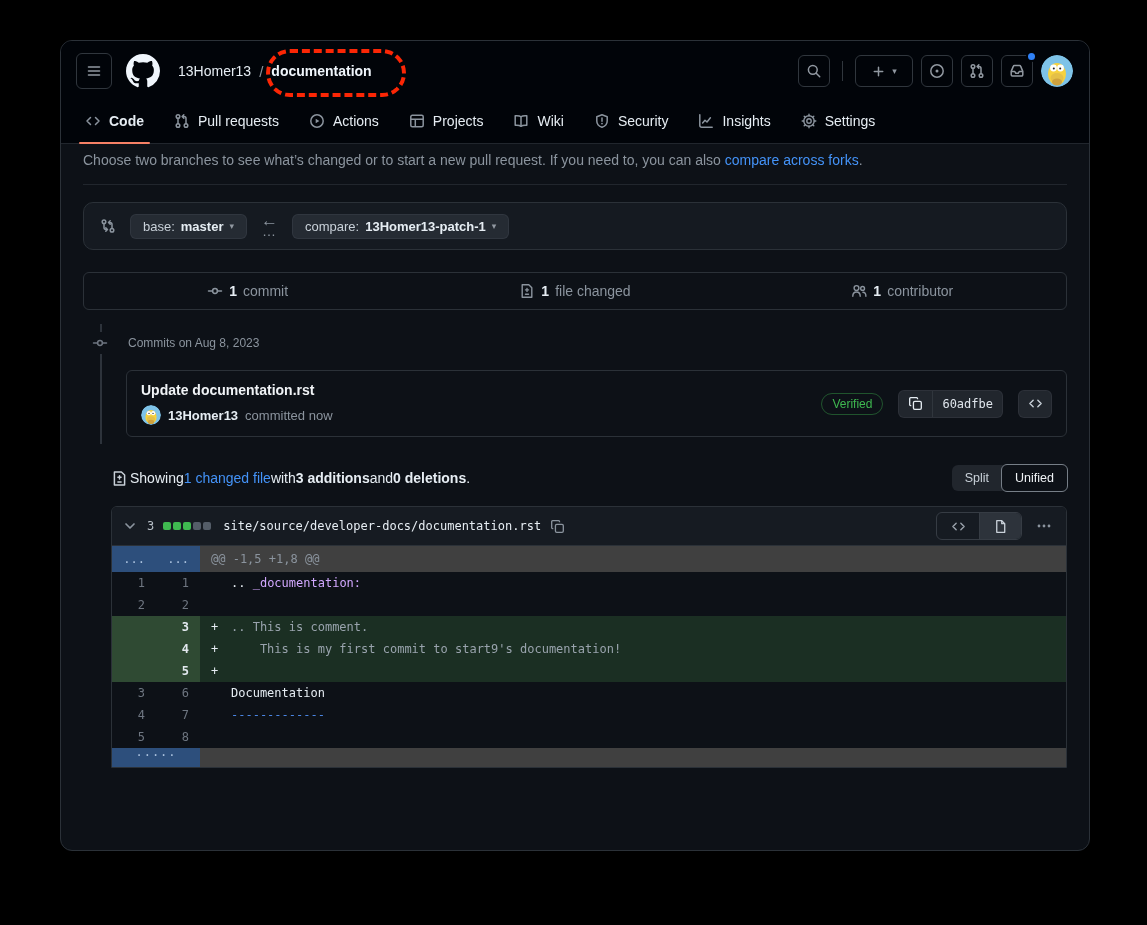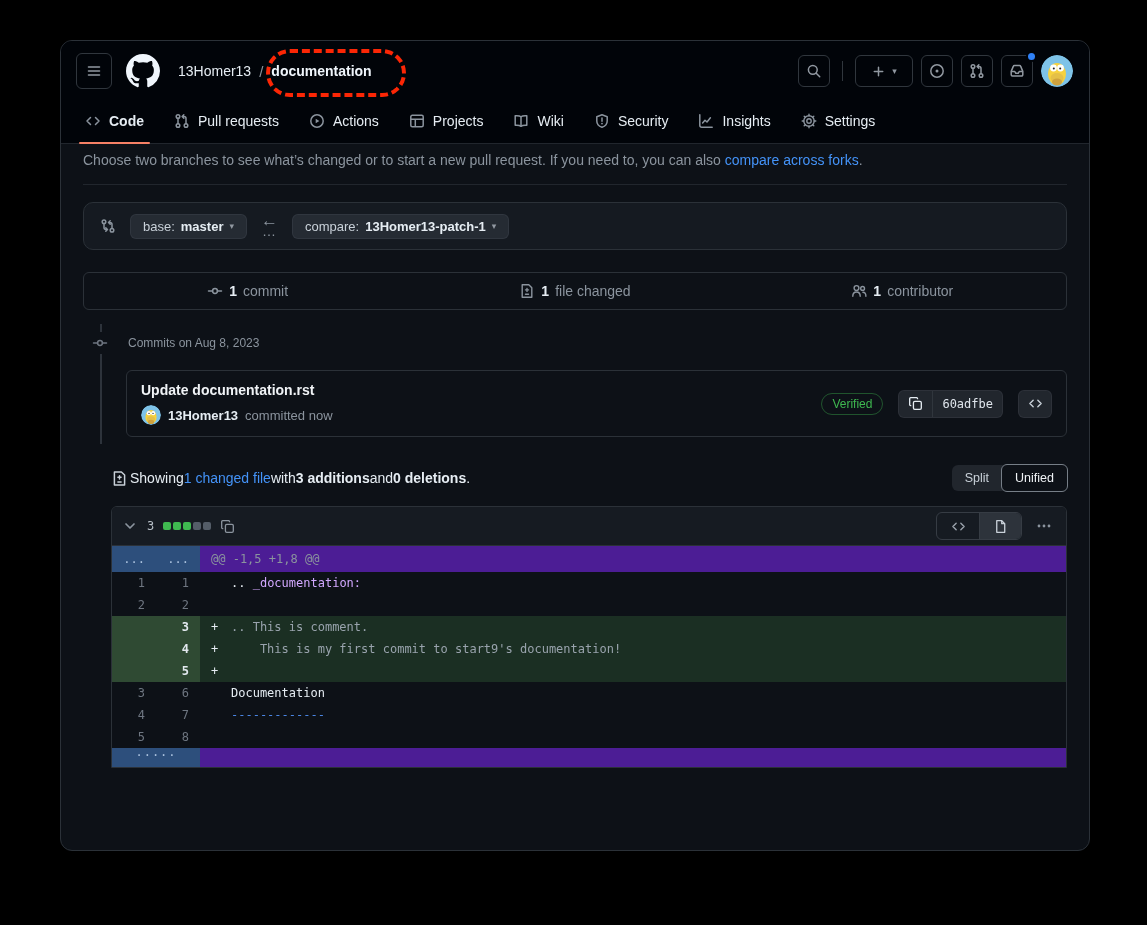--- a/index.html
+++ b/index.html
@@ -112,21 +112,21 @@
   .kebab { color:#8b949e; display:flex; cursor:pointer; padding:4px; }
 
   
   .difftable { font-family:"DejaVu Sans Mono", monospace; font-size:12px; }
   .drow { display:flex; line-height:22px; height:22px; }
   .drow .gut { width:44px; text-align:right; padding-right:11px; color:#6e7681; flex:0 0 auto; cursor:pointer; }
   .drow .dcontent { flex:1; padding-left:11px; white-space:pre; color:#e6edf3; display:flex; }
   .drow .sign { width:20px; flex:0 0 auto; }
   .drow.hunk, .drow.expander { height:26px; line-height:26px; }
   .drow.hunk .gut, .drow.expander .gut { background:#2d4f7c; color:#a9c0dd; }
-  .drow.hunk .dcontent, .drow.expander .dcontent { background:#4c1d95; color:#8b949e; }
+  .drow.hunk .dcontent, .drow.expander .dcontent { background:#404040; color:#8b949e; }
   .drow.add .gut { background:#2f4a33; color:#e2e8ee; font-weight:700; }
   .drow.add .dcontent { background:#1b2f23; }
   .drow.expander { height:19px; line-height:14px; }
   .drow.expander .gut { width:88px; text-align:center; padding:0; letter-spacing:1px; }
   .tok-purple { color:#d2a8ff; }
   .tok-blue { color:#4a85e3; }
   .tok-comment { color:#99a3ad; }
   .code-default { color:#e6edf3; }
 
   
@@ -455,20 +455,21 @@
               </svg>
           </span>
           <span class="chg-count">3</span>
           <span class="blocks">
             <span class="block g"></span>
               <span class="block g"></span>
               <span class="block g"></span>
               <span class="block e"></span>
               <span class="block e"></span>
           </span>
+          <span class="diff-filename">site/source/developer-docs/documentation.rst</span>
           <span class="copy-icon">
             <svg width="15" height="15" viewBox="0 0 16 16" fill="none" stroke="currentColor" stroke-width="1.4" stroke-linejoin="round">
                 <rect x="5.8" y="5.8" width="8.4" height="8.4" rx="1.4"></rect>
                 <path d="M3.5 10.2H2.8a1 1 0 0 1-1-1V2.8a1 1 0 0 1 1-1h6.4a1 1 0 0 1 1 1v.7"></path>
               </svg>
           </span>
           <div class="diff-hdr-right">
             <div class="view-group">
               <div class="vseg">
                 <span>

